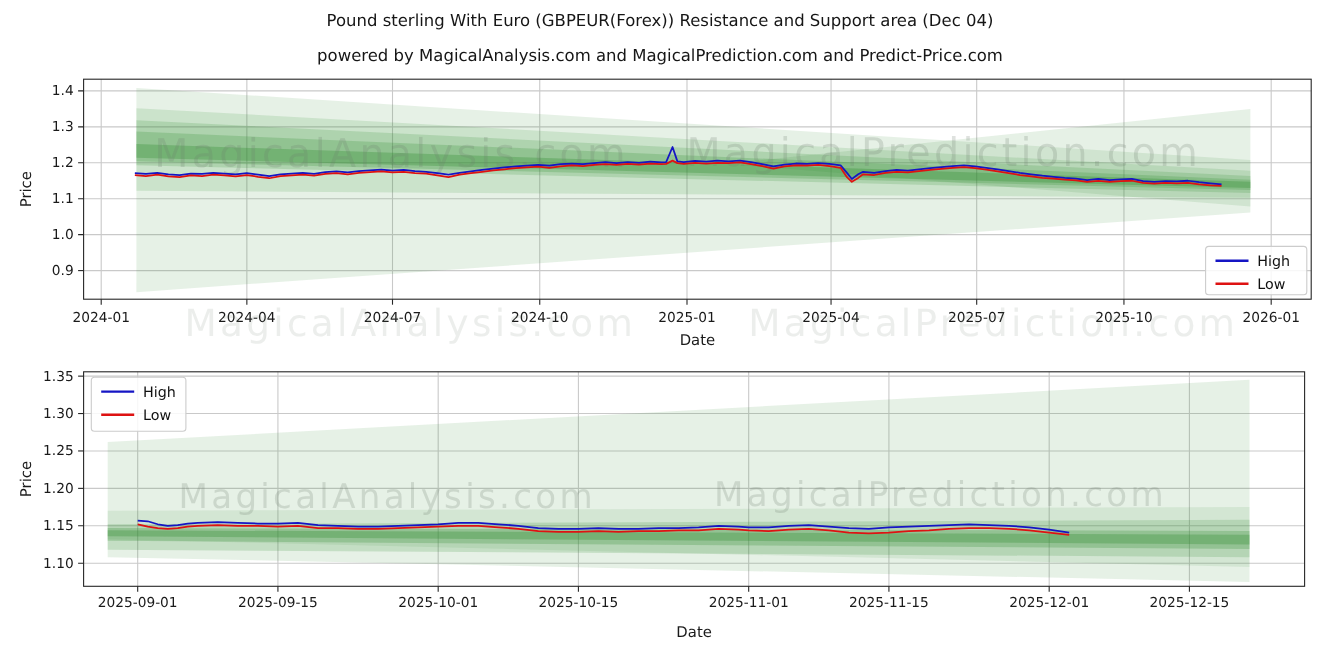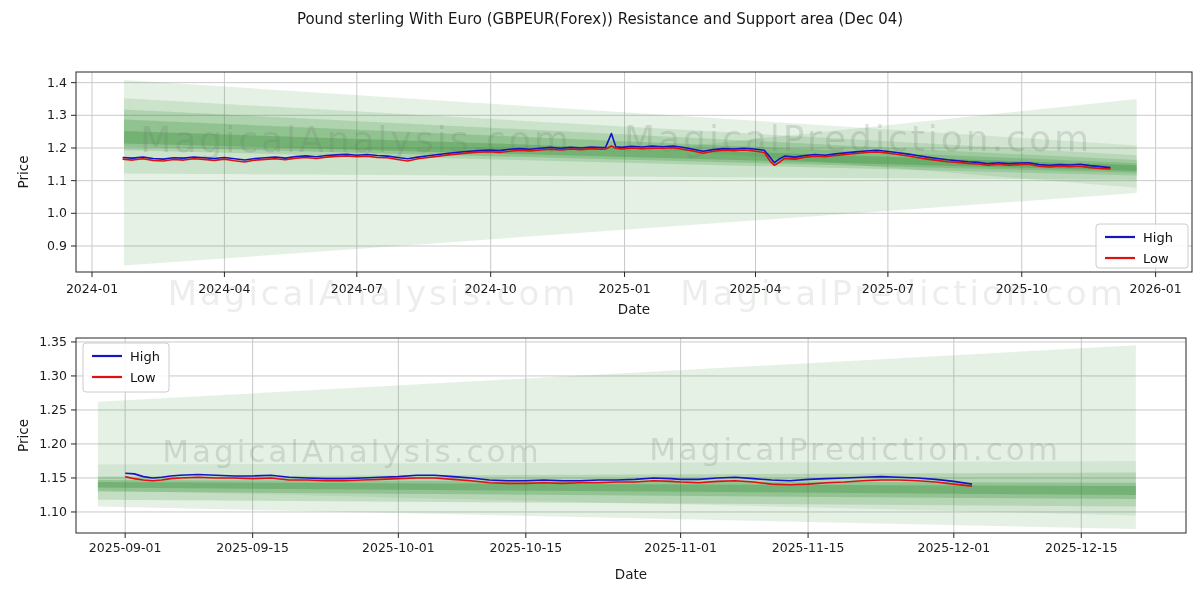--- a/index.html
+++ b/index.html
@@ -1,28 +1,29 @@
 <!DOCTYPE html>
 <html><head>
 <meta charset="utf-8">
 <style>
   html,body{margin:0;padding:0;background:#ffffff;}
   #canvas{position:relative;width:1200px;height:600px;background:#ffffff;overflow:hidden;
-          font-family:"DejaVu Sans","Liberation Sans",sans-serif;}
+          font-family:"DejaVu Sans","Liberation Sans",sans-serif;border-radius:12px;}
   .fig-title{position:absolute;left:0;top:10px;width:1200px;text-align:center;
              font-size:15px;color:#161616;}
   .fig-subtitle{position:absolute;left:0;top:41px;width:1200px;text-align:center;
              font-size:15px;color:#161616;}
   svg text{font-family:"DejaVu Sans","Liberation Sans",sans-serif;}
 </style>
 </head>
 <body>
 
 <div id="canvas">
   <div class="fig-title">Pound sterling With Euro (GBPEUR(Forex)) Resistance and Support area (Dec 04)</div>
+  <div class="fig-subtitle">powered by MagicalAnalysis.com and MagicalPrediction.com and Predict-Price.com</div>
   <svg id="plot" width="1200" height="600" viewBox="0 0 1200 600">
       <g>
         <g stroke="#c9c9c9" stroke-width="1">
           <line x1="92.00521512385919" y1="72" x2="92.00521512385919" y2="272"></line>
           <line x1="224.41199478487616" y1="72" x2="224.41199478487616" y2="272"></line>
           <line x1="356.8187744458931" y1="72" x2="356.8187744458931" y2="272"></line>
           <line x1="490.6805736636245" y1="72" x2="490.6805736636245" y2="272"></line>
           <line x1="624.542372881356" y1="72" x2="624.542372881356" y2="272"></line>
           <line x1="755.4941329856583" y1="72" x2="755.4941329856583" y2="272"></line>
           <line x1="887.9009126466754" y1="72" x2="887.9009126466754" y2="272"></line>

